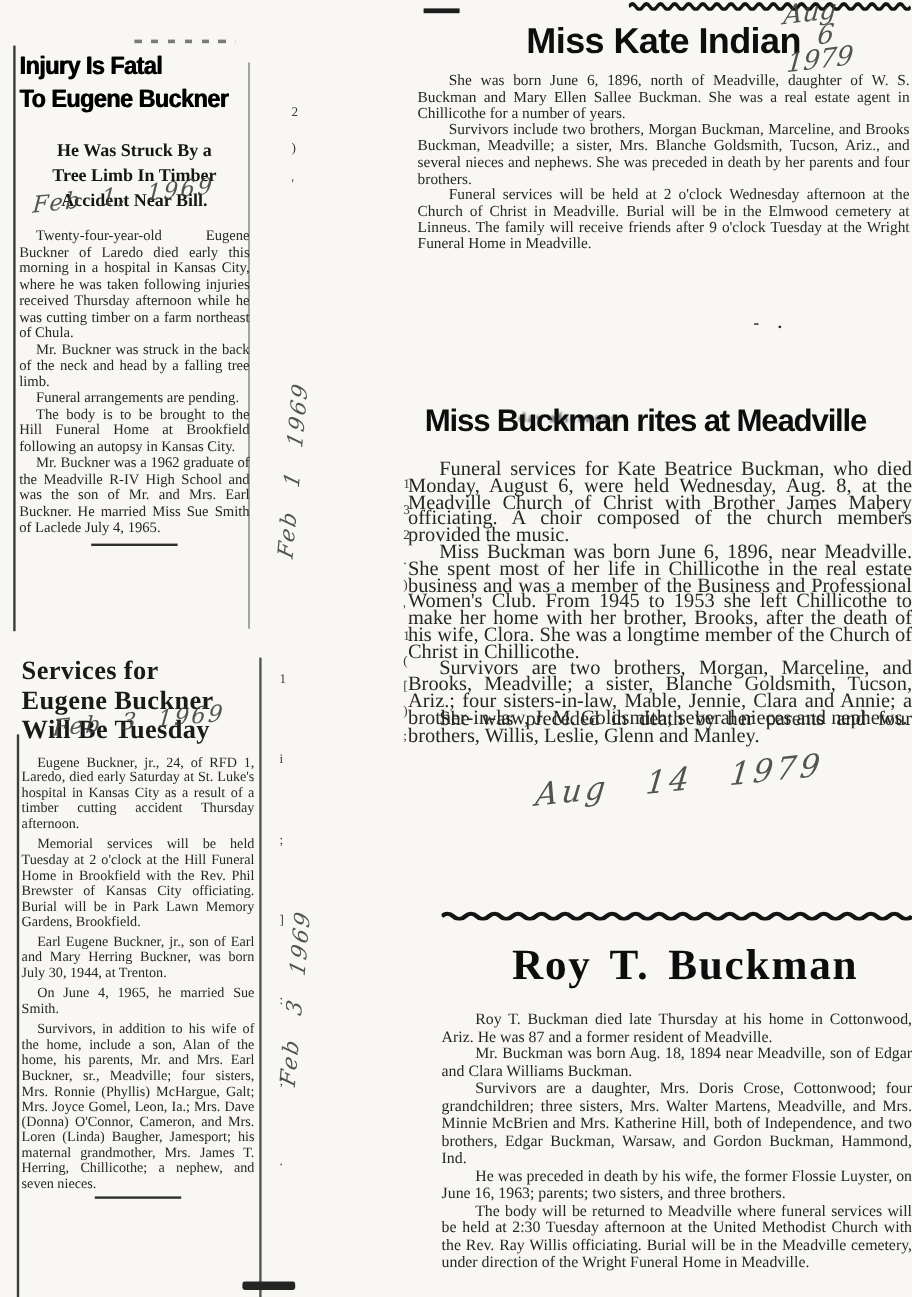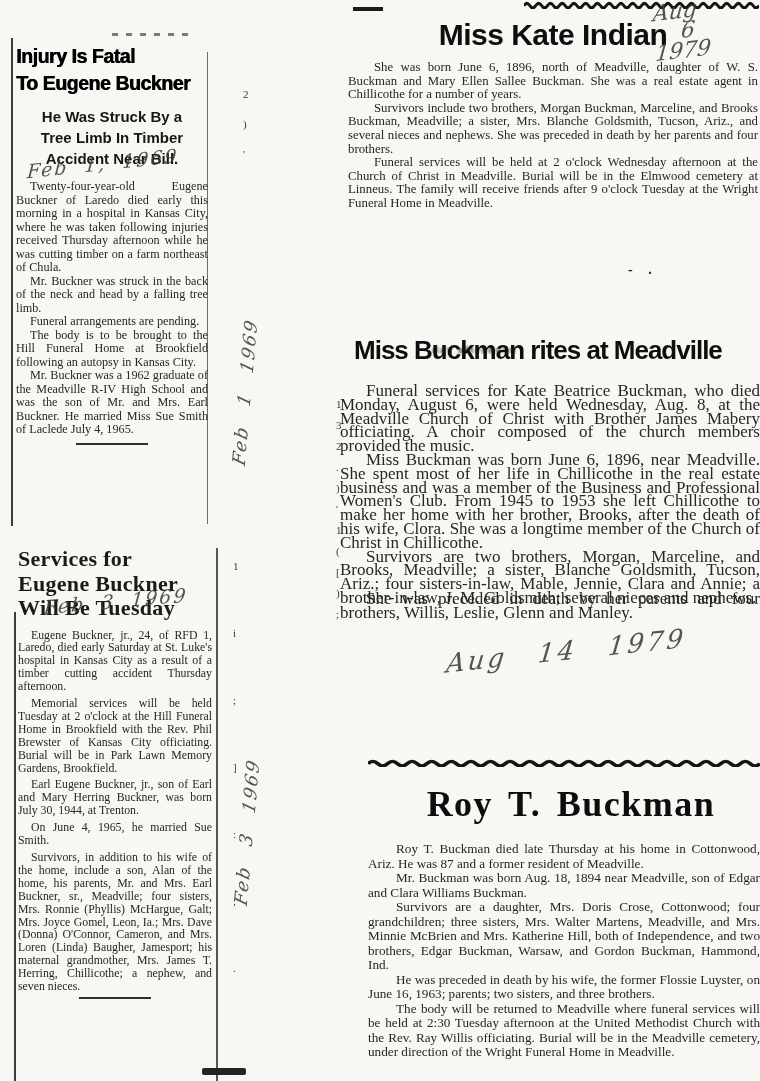--- a/index.html
+++ b/index.html
@@ -63,21 +63,21 @@
 <div class="abs" style="left:353px;top:7px;width:30px;height:4px;background:#1c1c1c;filter:blur(.3px);"></div>
 <svg class="abs" style="left:524px;top:0px;" width="235" height="9" viewBox="0 0 280 8" preserveAspectRatio="none">
   <path d="M0 5 Q3.5 1 7 5 T14 5 T21 5 T28 5 T35 5 T42 5 T49 5 T56 5 T63 5 T70 5 T77 5 T84 5 T91 5 T98 5 T105 5 T112 5 T119 5 T126 5 T133 5 T140 5 T147 5 T154 5 T161 5 T168 5 T175 5 T182 5 T189 5 T196 5 T203 5 T210 5 T217 5 T224 5 T231 5 T238 5 T245 5 T252 5 T259 5 T266 5 T273 5 T280 5" stroke="#141414" stroke-width="3" fill="none"></path>
 </svg>
 
 <div class="clip" id="c1" style="left:16px;top:42px;width:192px;">
   <div class="h-grunge">
     <div>Injury Is Fatal</div>
     <div>To Eugene Buckner</div>
   </div>
-  <div class="h-sub" style="margin-top:10px;">
+  <div class="h-sub" style="margin-top:20px;font-family:Liberation Serif, serif;">
     <div>He Was Struck By a</div>
     <div>Tree Limb In Timber</div>
     <div>Accident Near Bill.</div>
   </div>
   <div id="c1-body" style="margin-top:11px;">
     <p>Twenty-four-year-old Eugene Buckner of Laredo died early this morning in a hospital in Kansas City, where he was taken following injuries received Thursday afternoon while he was cutting timber on a farm northeast of Chula.</p>
     <p>Mr. Buckner was struck in the back of the neck and head by a falling tree limb.</p>
     <p>Funeral arrangements are pending.</p>
     <p>The body is to be brought to the Hill Funeral Home at Brookfield following an autopsy in Kansas City.</p>
     <p>Mr. Buckner was a 1962 graduate of the Meadville R-IV High School and was the son of Mr. and Mrs. Earl Buckner.  He married Miss Sue Smith of Laclede July 4, 1965.</p>

